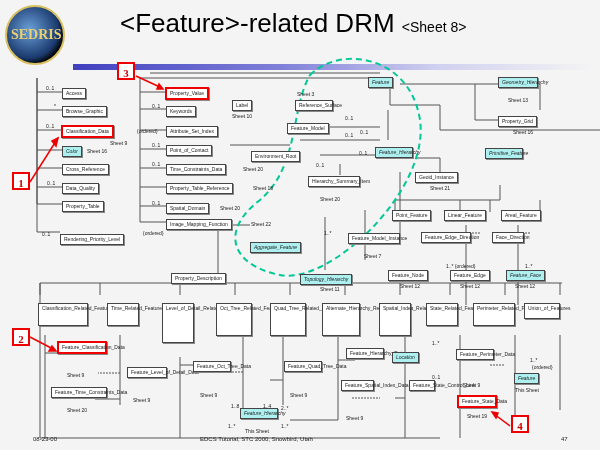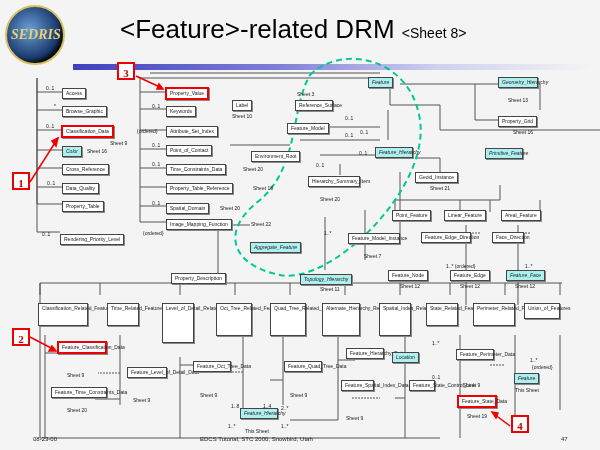--- a/index.html
+++ b/index.html
@@ -1,20 +1,20 @@
 <!DOCTYPE html>
 <html><head>
 <meta charset="utf-8">
 <style>
   html,body{margin:0;padding:0;}
   body{width:600px;height:450px;background:#f4f4f4;position:relative;overflow:hidden;font-family:"Liberation Sans",sans-serif;}
   .abs{position:absolute;}
-  .title{left:120px;top:14px;font-size:26px;color:#000;white-space:nowrap;}
+  .title{left:120px;top:8px;font-size:26px;color:#000;white-space:nowrap;}
   .title .sub{font-size:14px;}
-  .logo{left:5px;top:5px;width:60px;height:60px;border-radius:50%;background:radial-gradient(circle at 40% 40%,#6aa0d8,#1b3a6e 60%,#000 75%);border:2px solid #d8c060;box-sizing:border-box;font-style:italic;}
+  .logo{left:5px;top:5px;width:60px;height:60px;border-radius:50%;background:radial-gradient(circle at 40% 40%,#6aa0d8,#1b3a6e 60%,#000 75%);border:2px solid #d8c060;box-sizing:border-box;}
   .logo span{position:absolute;left:4px;top:20px;font-family:"Liberation Serif",serif;font-weight:bold;font-size:14px;color:#e8d070;}
   .bar{left:73px;top:64px;width:520px;height:6px;background:linear-gradient(90deg,#4040c0 0%,#8080d8 40%,#d0d0f0 70%,#f4f4f4 100%);}
   .box{position:absolute;border:1px solid #444;background:#fff;font-size:5px;line-height:7px;padding:1px 3px;box-sizing:border-box;color:#222;white-space:nowrap;box-shadow:1px 1px 0 #888;}
   .box.cyan{background:#aef0f0;background-image:radial-gradient(#6cc 0.5px,transparent 0.6px);background-size:2px 2px;font-style:italic;}
   .box.red{border:2px solid #e00;}
   .lbl{position:absolute;font-size:5px;color:#222;white-space:nowrap;}
   .callout{position:absolute;width:18px;height:18px;border:2px solid #e00;background:#fff;color:#c00;font-family:"Liberation Serif",serif;font-weight:bold;font-size:11px;text-align:center;line-height:18px;box-sizing:border-box;}
   svg.lines{position:absolute;left:0;top:0;}
   .footer{position:absolute;top:436px;font-size:6px;color:#222;}
 </style>

